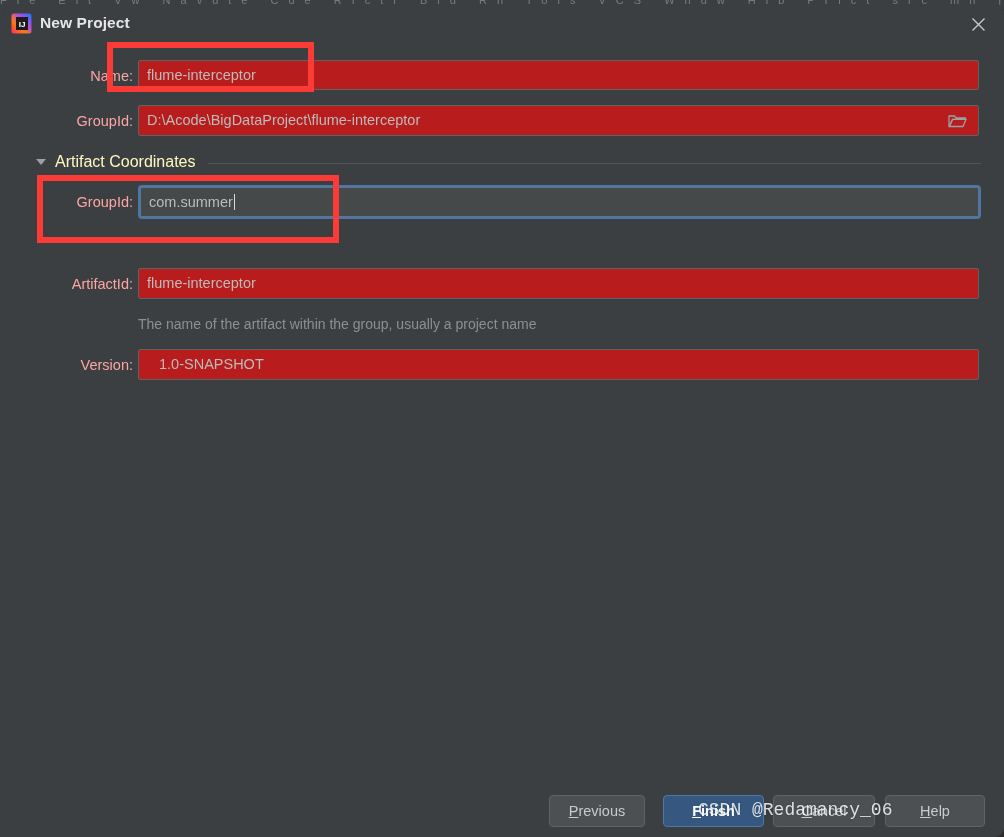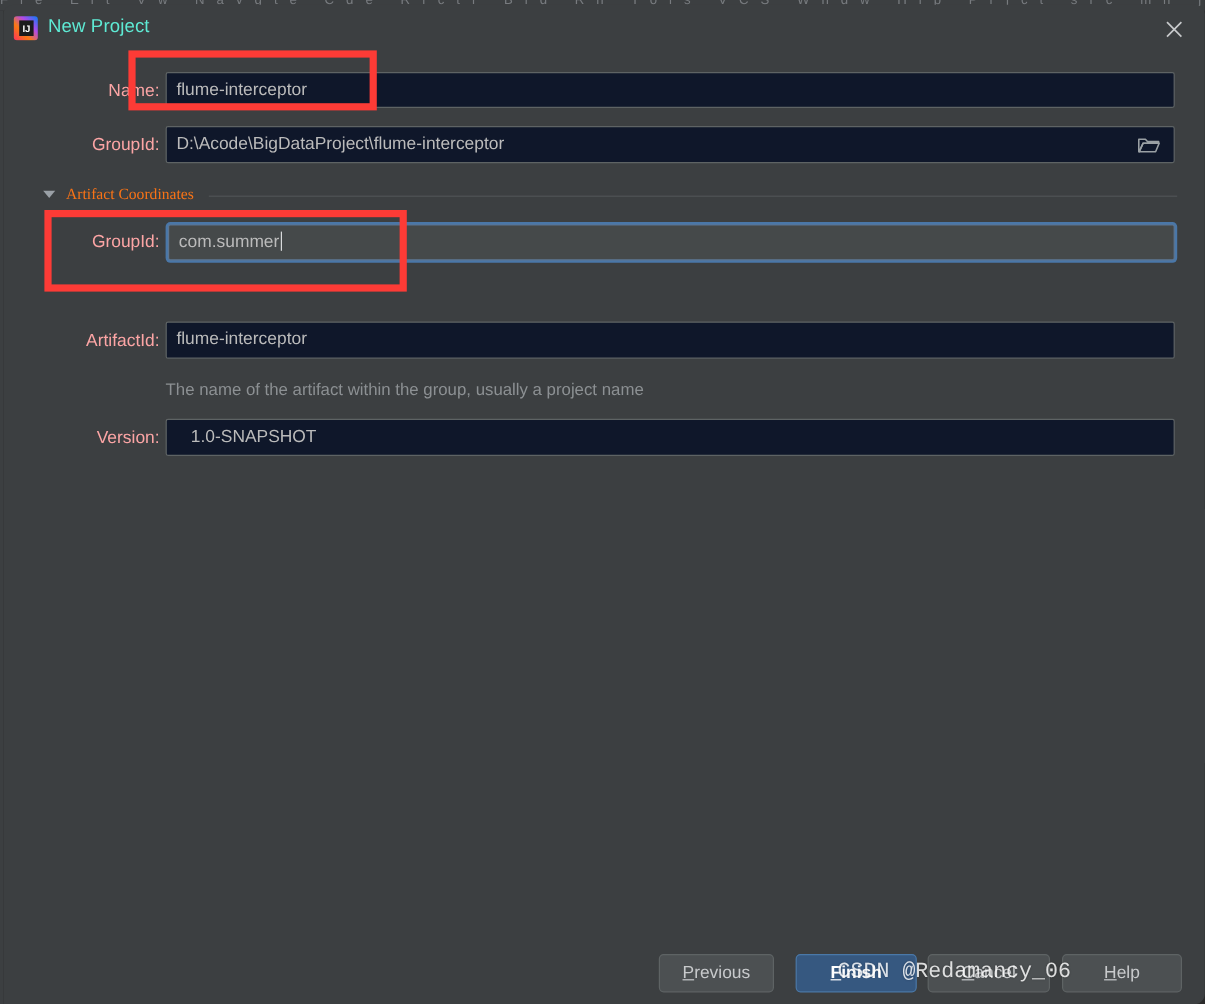--- a/index.html
+++ b/index.html
@@ -70,23 +70,24 @@
     left: 8px;
     top: 9px;
     width: 21px;
     height: 21px;
   }
   .title-text {
     position: absolute;
     left: 37px;
     top: 9px;
     font-size: 15.5px;
-    color: #5eead4;
+    color: #e5e5e5;
     line-height: 20px;
     letter-spacing: .1px;
+    font-weight: bold;
   }
   .close-btn {
     position: absolute;
     right: 12px;
     top: 6px;
     width: 28px;
     height: 28px;
     display: flex;
     align-items: center;
     justify-content: center;
@@ -99,21 +100,21 @@
     position: absolute;
     font-size: 14.5px;
     color: #fca5a5;
     text-align: right;
     line-height: 18px;
     white-space: nowrap;
   }
   .field {
     position: absolute;
     box-sizing: border-box;
-    background: #0f172a;
+    background: #b91c1c;
     border: 1px solid #5e6364;
     border-radius: 2px;
     color: #bbbbbb;
     font-size: 14.5px;
     line-height: 28px;
     padding: 0 0 0 8px;
     white-space: nowrap;
     overflow: hidden;
     font-family: "Liberation Sans", sans-serif;
   }
@@ -160,25 +161,24 @@
   }
   .triangle {
     width: 0; height: 0;
     border-left: 5px solid transparent;
     border-right: 5px solid transparent;
     border-top: 6px solid #9aa0a6;
     margin-right: 9px;
     flex: 0 0 auto;
   }
   .section-title {
-    font-size: 13px;
-    color: #f97316;
+    font-size: 16px;
+    color: #fef9c3;
     white-space: nowrap;
     flex: 0 0 auto;
-    font-family: Liberation Serif, serif;
   }
   .section-rule {
     flex: 1 1 auto;
     height: 1px;
     background: #505456;
     margin-left: 12px;
     margin-top: 2px;
   }
 
   

